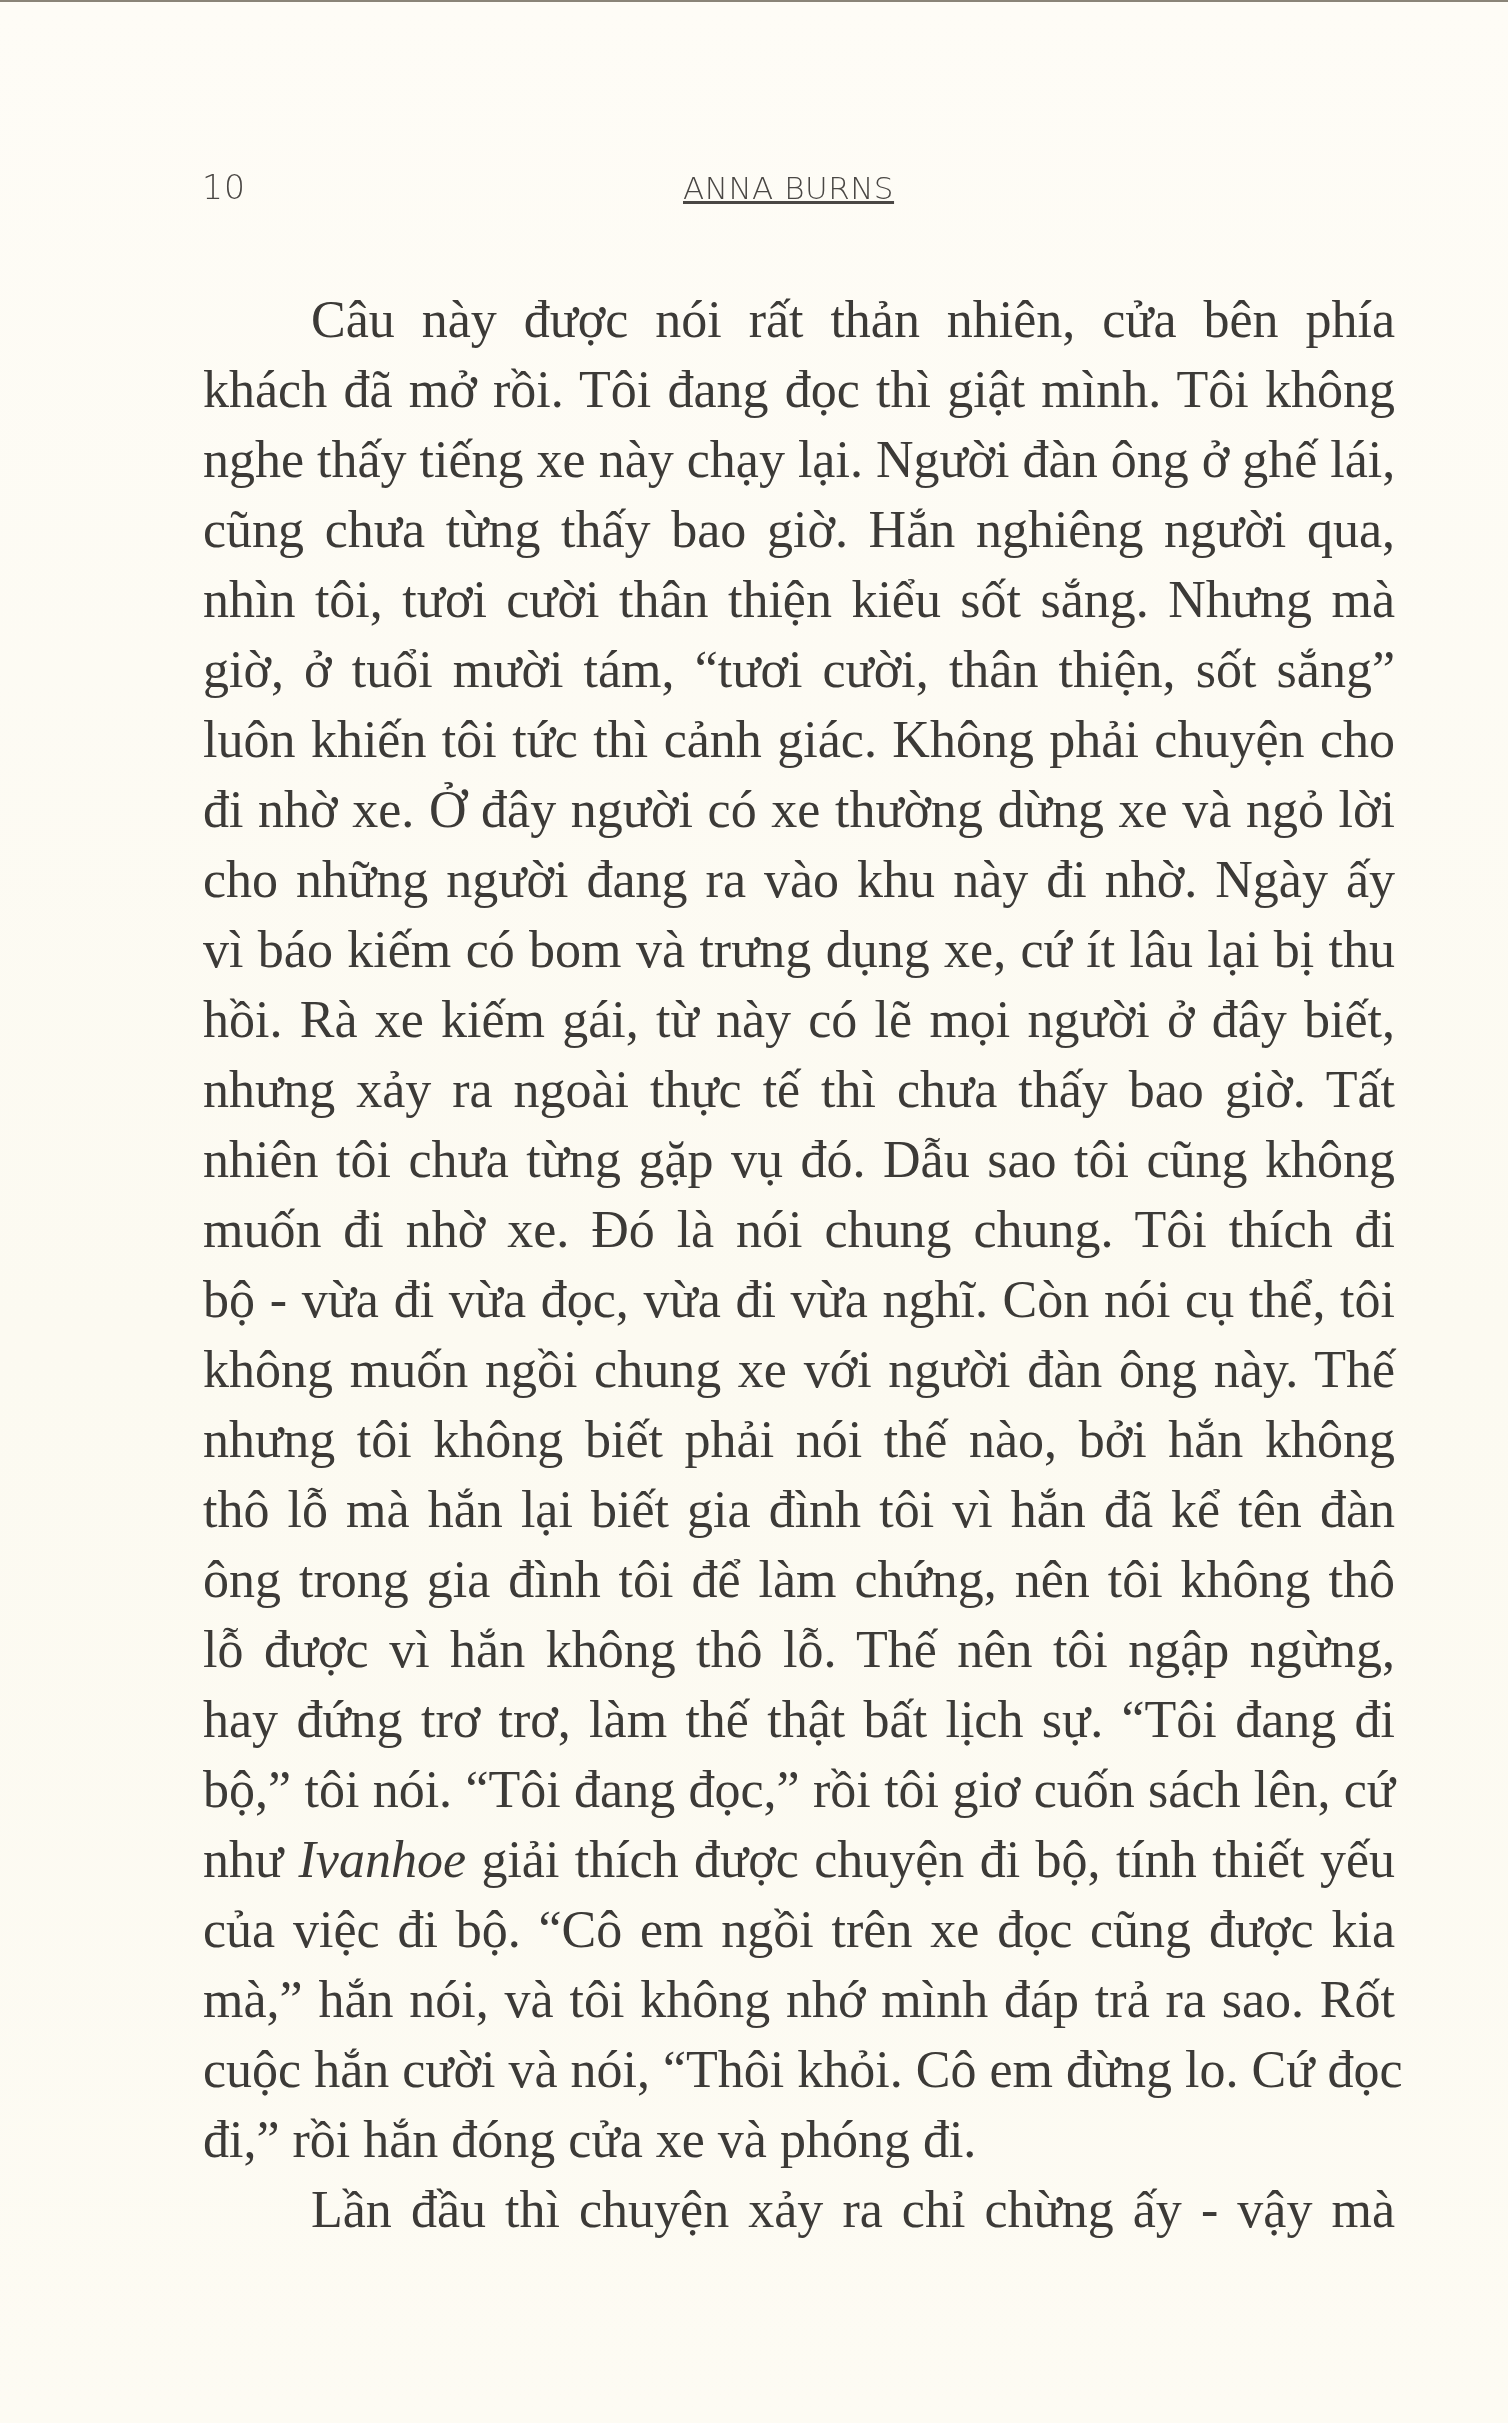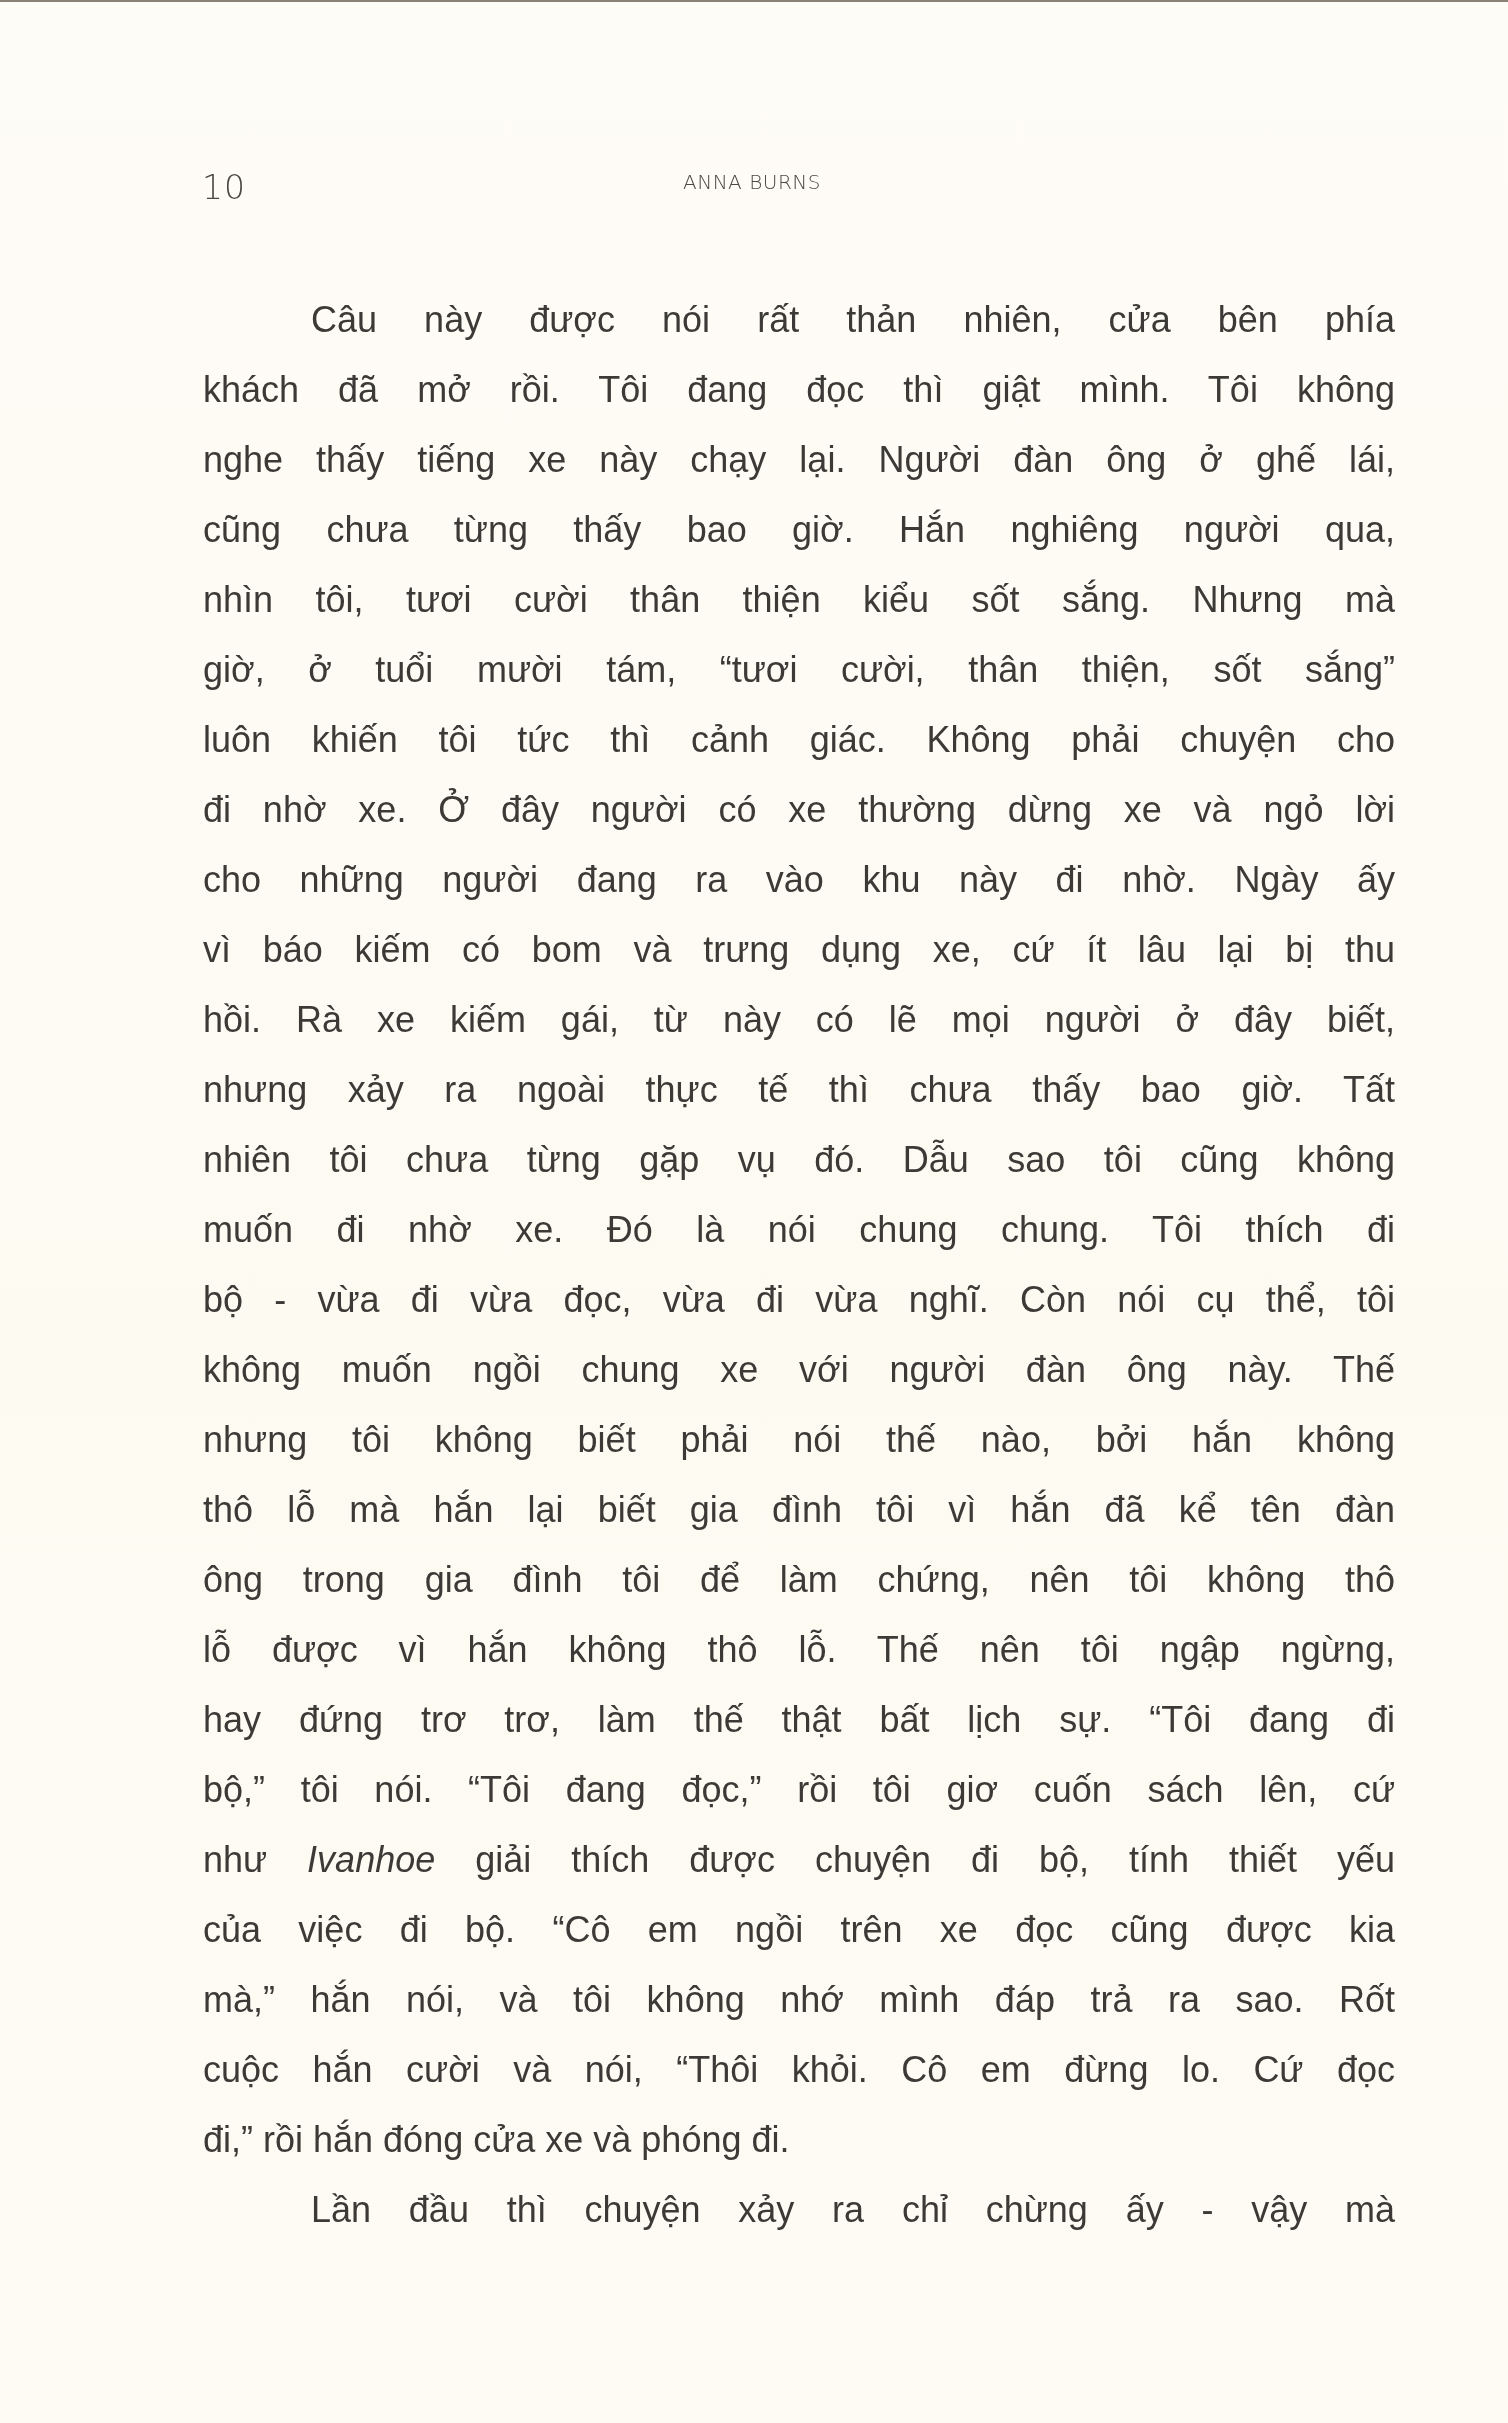--- a/index.html
+++ b/index.html
@@ -41,30 +41,31 @@
       position: absolute;
       left: 202px;
       top: 0;
       font-size: 33px;
       letter-spacing: 1px;
     }
     .author {
       position: absolute;
       left: 683px;
       top: 2px;
-      font-size: 20px;
+      font-size: 31px;
       letter-spacing: 0.5px;
+      text-decoration: underline;
     }
     .body-text {
       position: absolute;
       left: 203px;
       top: 285px;
       width: 1192px;
-      font-family: Liberation Sans, sans-serif;
-      font-size: 36px;
+      font-family: Liberation Serif, serif;
+      font-size: 52px;
       color: #3c3a37;
     }
     .line {
       height: 70px;
       line-height: 70px;
       white-space: nowrap;
       display: flex;
       justify-content: space-between;
     }
     .line.justify span.txt {

